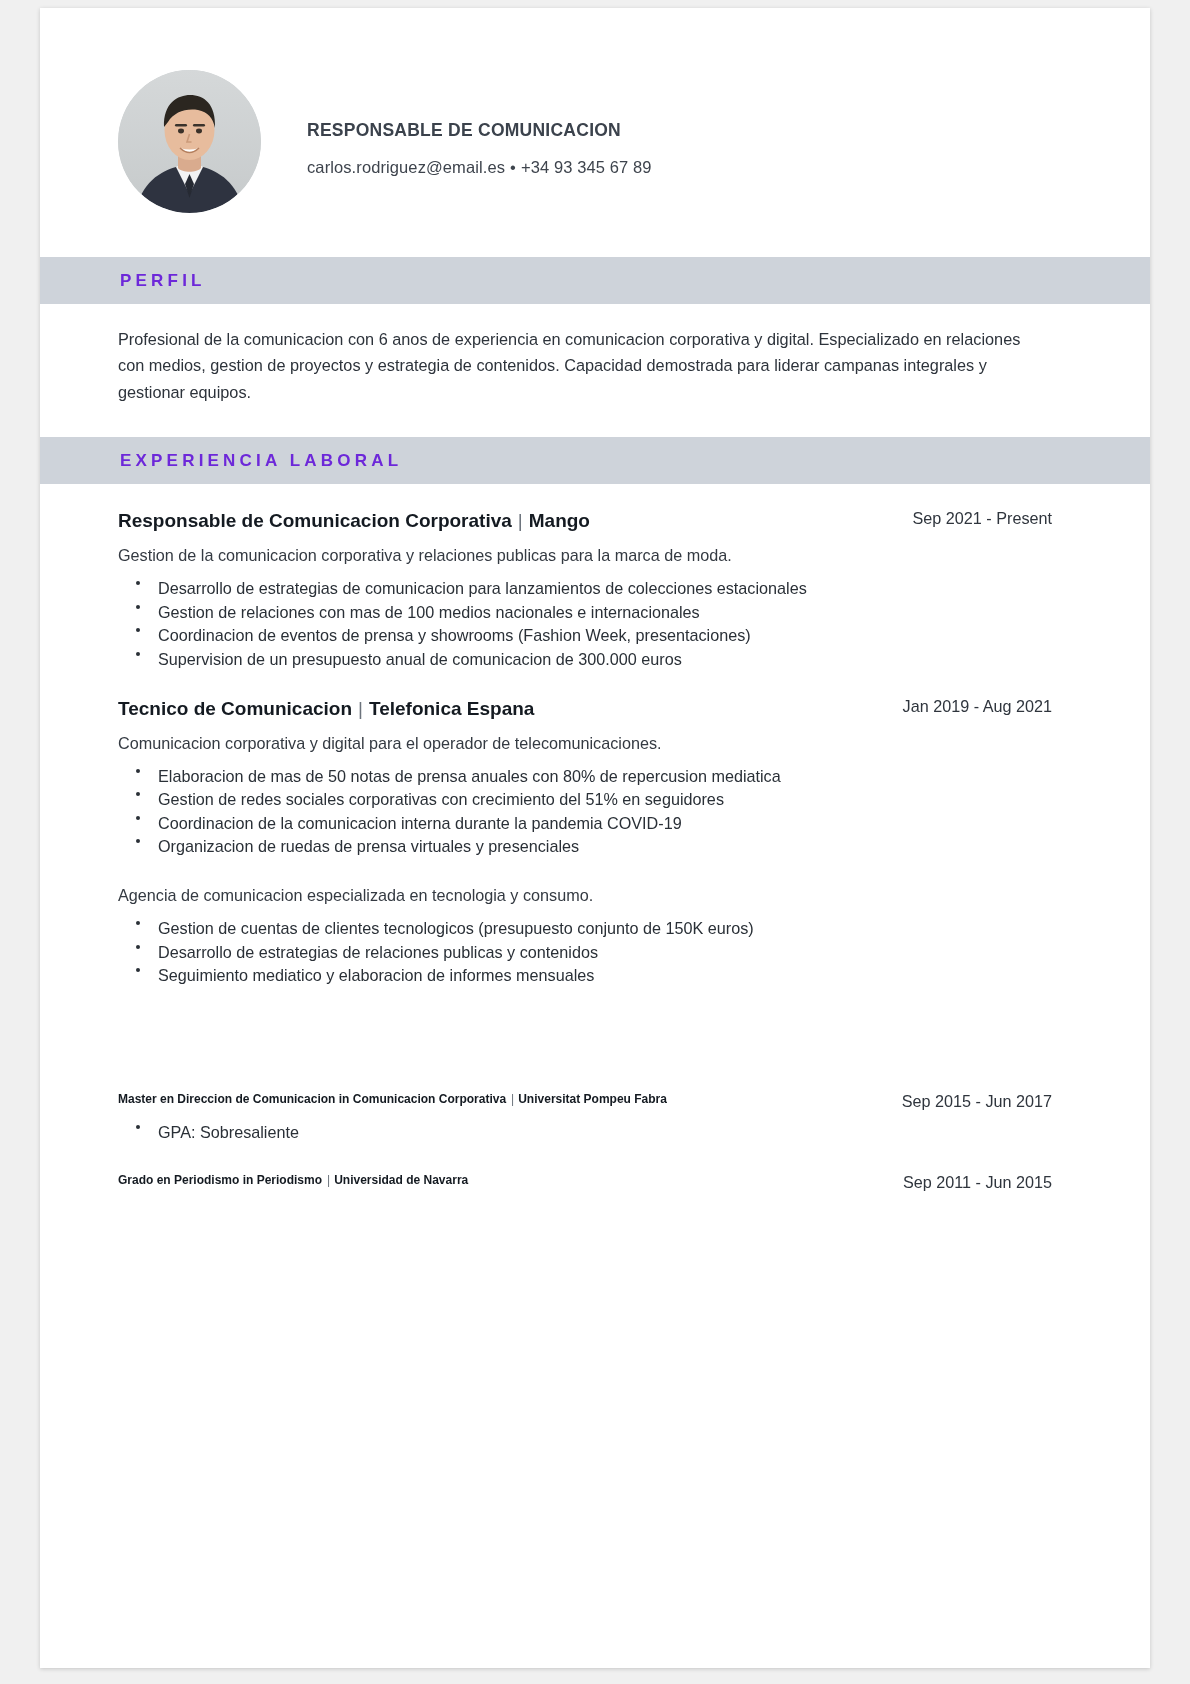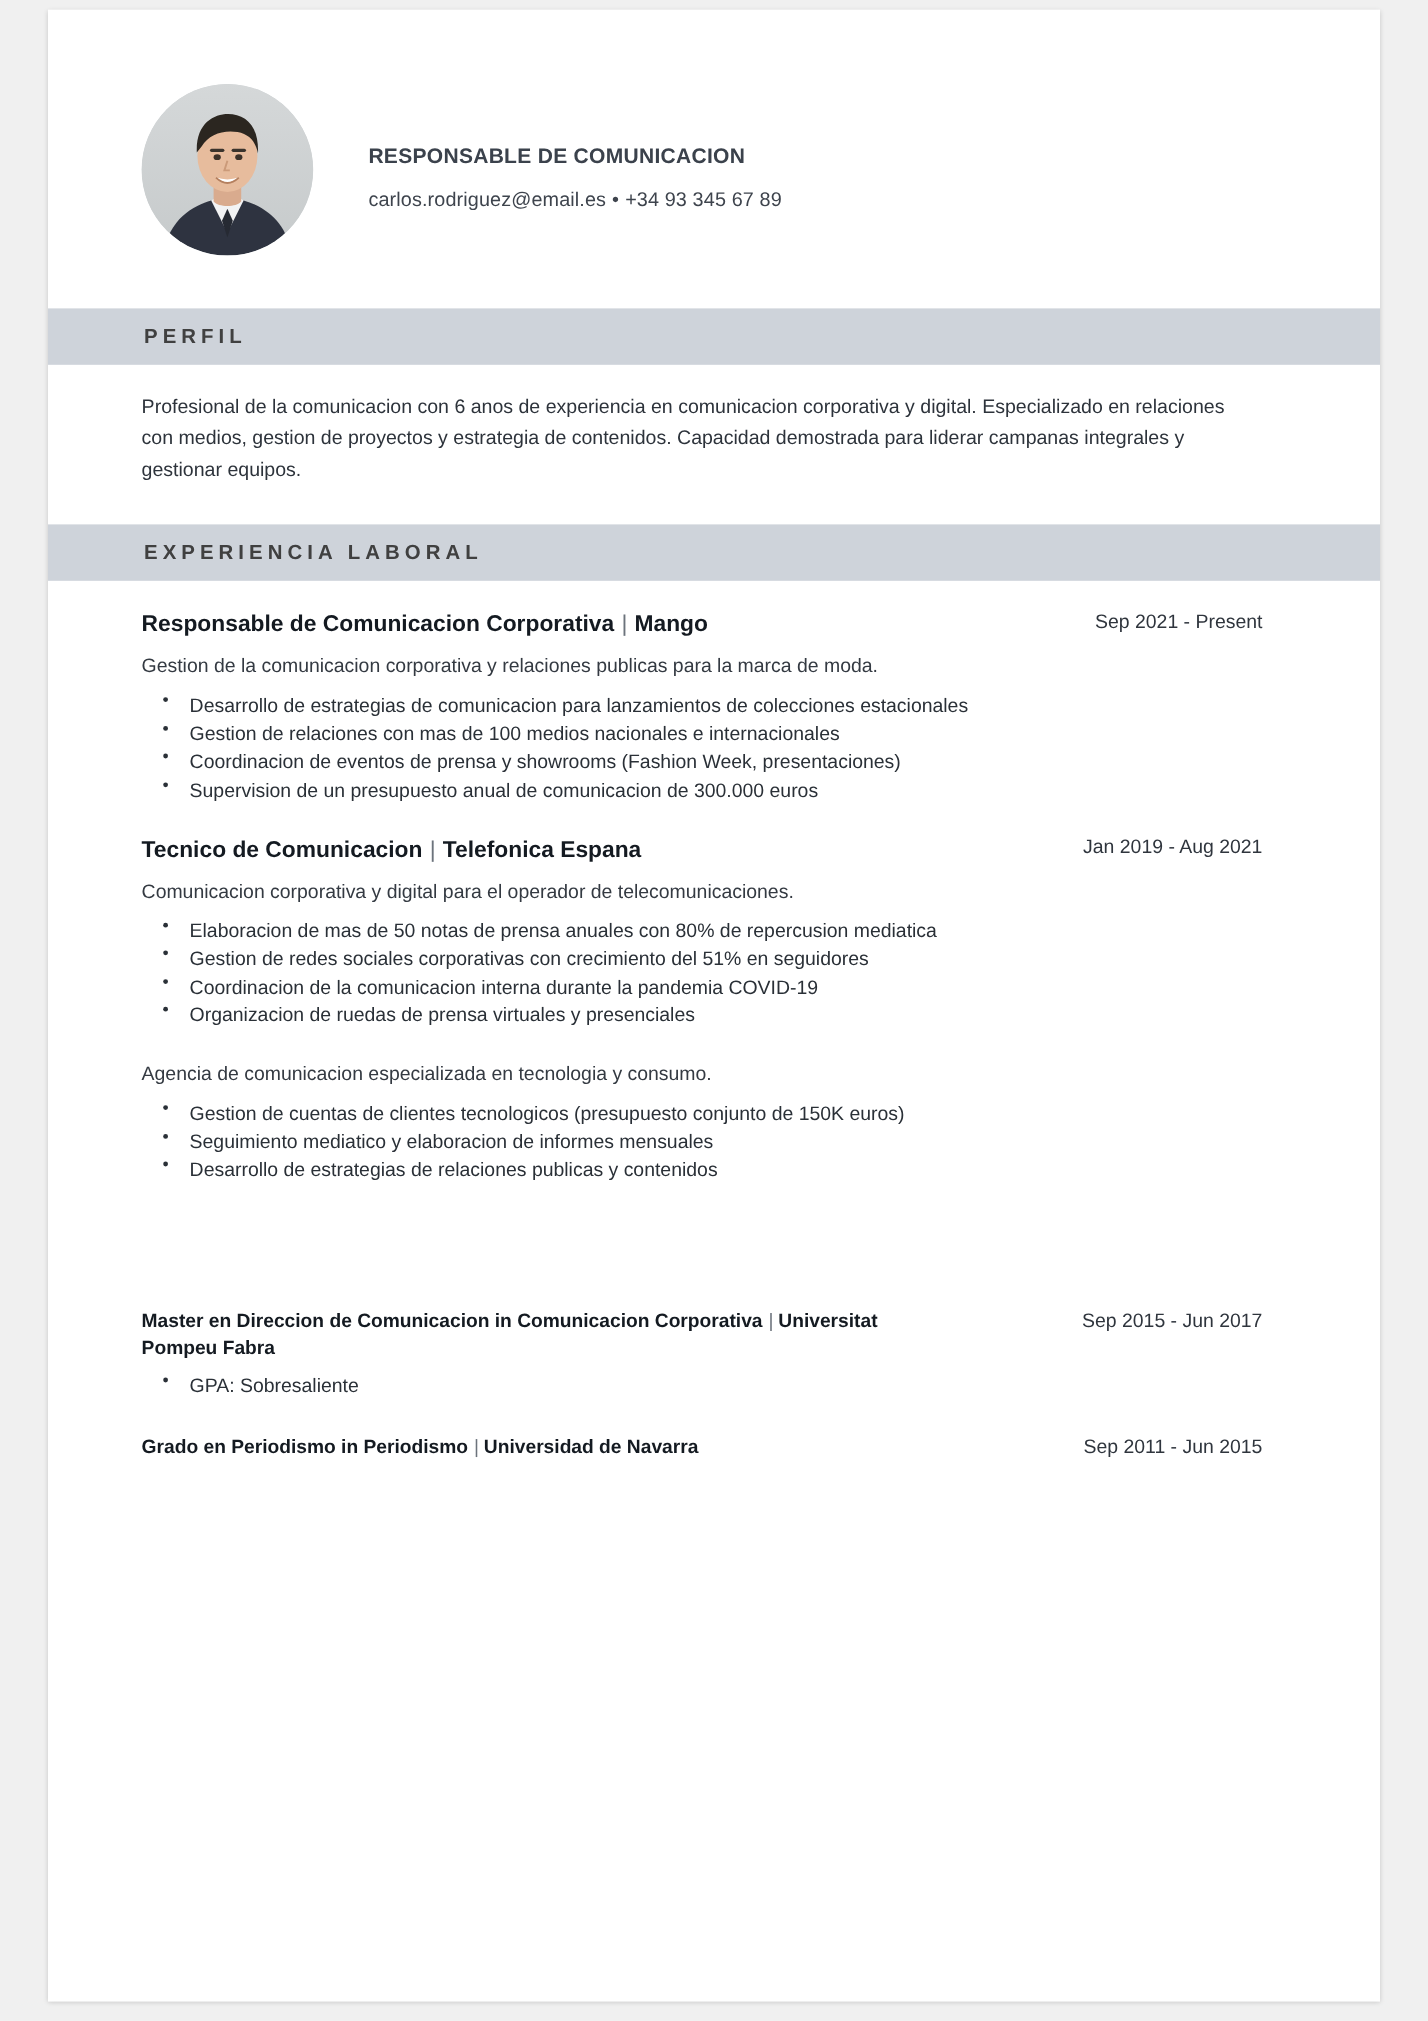--- a/index.html
+++ b/index.html
@@ -61,21 +61,21 @@
   .band {
     background:#ced3da;
     height:47px;
     display:flex;
     align-items:center;
     padding-left:80px;
   }
   .band-title {
     font-size:17px;
     font-weight:bold;
-    color:#404040;
+    color:#6d28d9;
     letter-spacing:4.2px;
   }
 
   
   .block { padding:0 98px 0 78px; }
   .profile-text {
     font-size:16.3px;
     line-height:1.62;
     color:#2d333b;
     padding-top:22px;
@@ -133,21 +133,21 @@
     left:18px; top:4px;
     width:4px; height:4px;
     border-radius:50%;
     background:#2a3037;
   }
 
   .edu-wrap { padding-top:26px; }
   .edu-entry { margin-bottom:28px; }
   .edu-entry:last-child { margin-bottom:0; }
   .edu-title {
-    font-size:16px;
+    font-size:12px;
     font-weight:bold;
     color:#141a21;
     line-height:1.36;
     max-width:640px;
   }
   .edu-title .pipe {
     font-weight:400;
     color:#6c737c;
     margin-left:5px;
     margin-right:4px;
@@ -248,22 +248,22 @@
         <li><span class="dot"></span><span>Gestion de redes sociales corporativas con crecimiento del 51% en seguidores</span></li>
         <li><span class="dot"></span><span>Coordinacion de la comunicacion interna durante la pandemia COVID-19</span></li>
         <li><span class="dot"></span><span>Organizacion de ruedas de prensa virtuales y presenciales</span></li>
       </ul>
     </div>
 
     <div class="entry">
       <div class="entry-desc">Agencia de comunicacion especializada en tecnologia y consumo.</div>
       <ul class="bullets">
         <li><span class="dot"></span><span>Gestion de cuentas de clientes tecnologicos (presupuesto conjunto de 150K euros)</span></li>
+        <li><span class="dot"></span><span>Desarrollo de estrategias de relaciones publicas y contenidos</span></li>
         <li><span class="dot"></span><span>Seguimiento mediatico y elaboracion de informes mensuales</span></li>
-        <li><span class="dot"></span><span>Desarrollo de estrategias de relaciones publicas y contenidos</span></li>
       </ul>
     </div>
 
     <div class="spacer-sm"></div>
   </div>
 
   <div class="block edu-wrap">
 
     <div class="edu-entry">
       <div class="entry-head">

